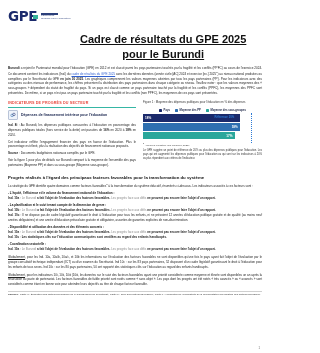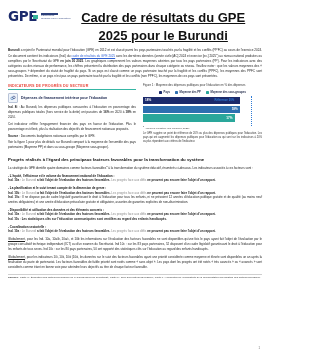--- a/index.html
+++ b/index.html
@@ -21,22 +21,22 @@
   }
   .logo-bar{
     display:inline-block;width:5px;height:4px;background:#36b39a;
     margin-left:-4px;vertical-align:-1px;
   }
   .logo-tag{margin-left:3px;line-height:1.05;}
   .logo-tag span{display:block;font-size:2.5px;color:#2b3f7a;letter-spacing:.1px;}
   .logo-tag .tl{height:1.6px;background:#2b3f7a;width:17px;margin-bottom:.6px;}
   .title-wrap{flex:1;text-align:center;padding:0 6px 0 2px;}
   .doc-title{
-    font-weight:bold;font-size:13px;line-height:1.35;color:#111;
-    text-decoration:underline;text-underline-offset:1px;
+    font-weight:bold;font-size:11px;line-height:1.35;color:#111;
+    text-decoration:underline;text-underline-offset:1px;margin-top:23px;
   }
 
   
   .intro{
     padding:4px 8px 0 8px;font-size:3.05px;line-height:1.62;
     text-align:justify;color:#222;
   }
   .intro b{font-weight:bold;}
   .intro a{color:#2f5fd0;text-decoration:underline;}
   .intro sup{font-size:2.2px;vertical-align:super;}

